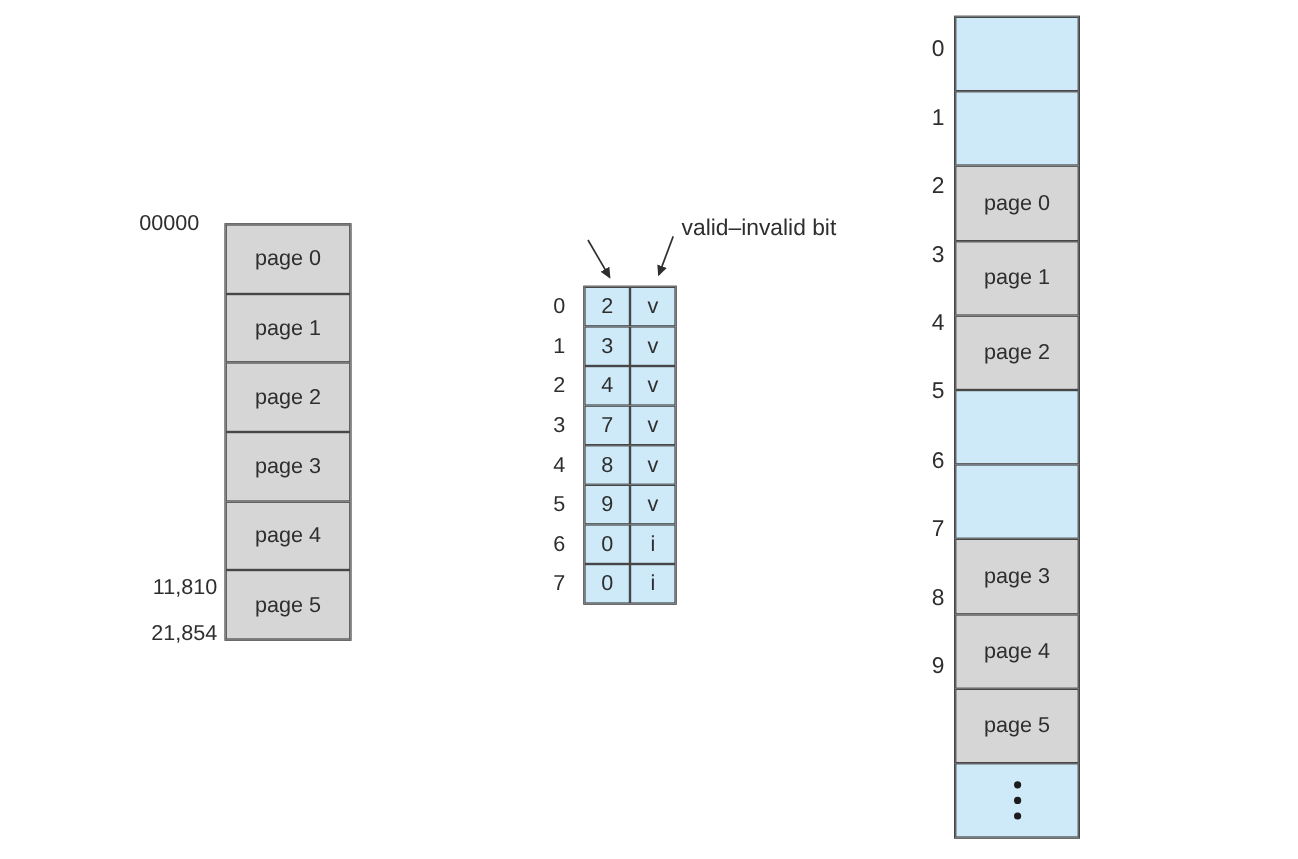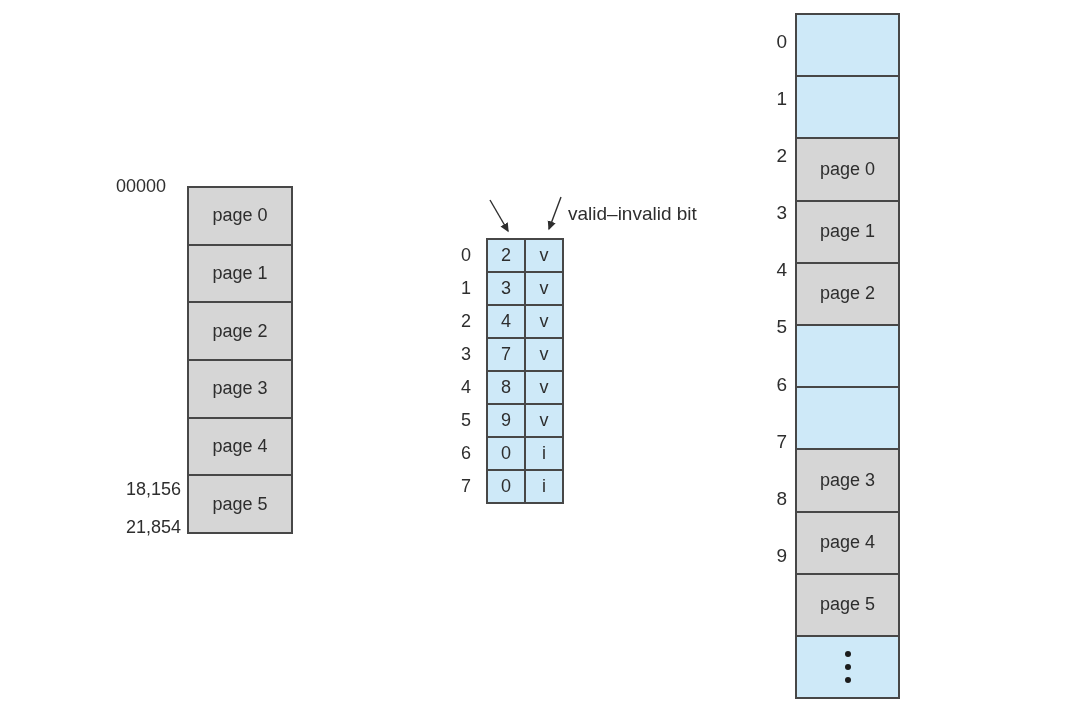--- a/index.html
+++ b/index.html
@@ -29,40 +29,40 @@
 
   
   .pt-grid{position:absolute;left:486px;top:238px;display:grid;grid-template-columns:38px 38px;grid-auto-rows:33px;border:1px solid var(--border);}
   .pt-cell{border:1px solid var(--border);background:var(--blue);display:flex;align-items:center;justify-content:center;font-size:18px;}
   .pt-index-col{position:absolute;left:442px;top:239px;width:36px;height:264px;display:flex;flex-direction:column;}
   .pt-index{flex:1;display:flex;align-items:center;justify-content:flex-end;padding-right:7px;font-size:18px;}
   .pt-caption{position:absolute;left:425px;top:510px;width:200px;text-align:center;font-size:19px;}
 
   .annot{position:absolute;font-size:19px;white-space:nowrap;}
   .annot-frame{left:336px;top:180px;width:148px;text-align:right;}
-  .annot-valid{left:568px;top:180px;margin-top:23px;}
+  .annot-valid{left:568px;top:180px;}
 
   
   .physical-box{left:795px;top:13px;width:105px;height:686px;}
   .pm-index-col{position:absolute;left:745px;top:13px;width:42px;height:686px;display:flex;flex-direction:column;}
   .pm-index{flex:1;display:flex;align-items:center;justify-content:flex-end;font-size:19px;}
 
   .dots{display:flex;flex-direction:column;align-items:center;gap:7px;}
   .dot{width:6px;height:6px;border-radius:50%;background:#1c1c1c;}
   .italic-n{font-style:italic;}
 
   svg.overlay{position:absolute;left:0;top:0;pointer-events:none;}
 </style>
 </head>
 <body>
 
 <div class="canvas">
 
   <div class="addr-label addr-top">00000</div>
-  <div class="addr-label addr-10468">18,156</div>
+  <div class="addr-label addr-10468">11,810</div>
   <div class="addr-label addr-12287">21,854</div>
 
   <div class="mem-box logical-box">
     <div class="mem-cell gray">page 0</div>
     <div class="mem-cell gray">page 1</div>
     <div class="mem-cell gray">page 2</div>
     <div class="mem-cell gray">page 3</div>
     <div class="mem-cell gray">page 4</div>
     <div class="mem-cell gray">page 5</div>
   </div>

